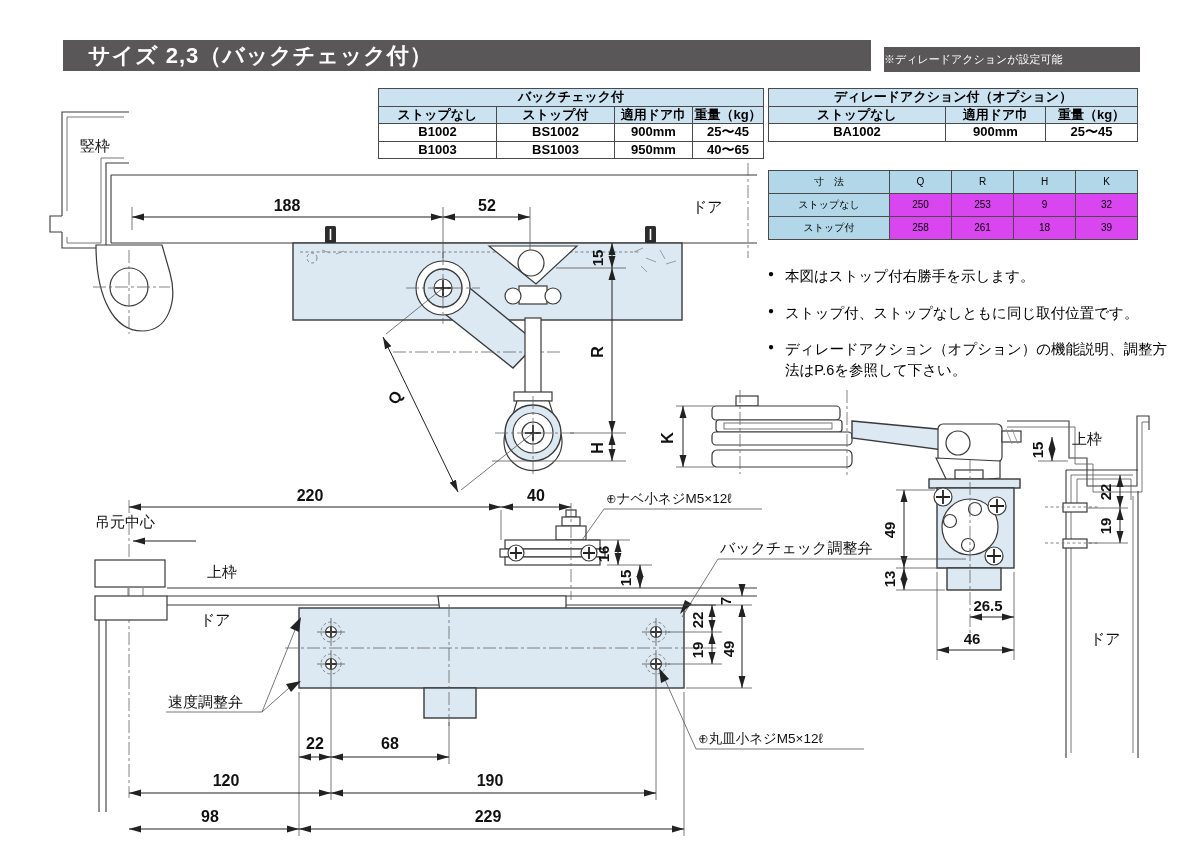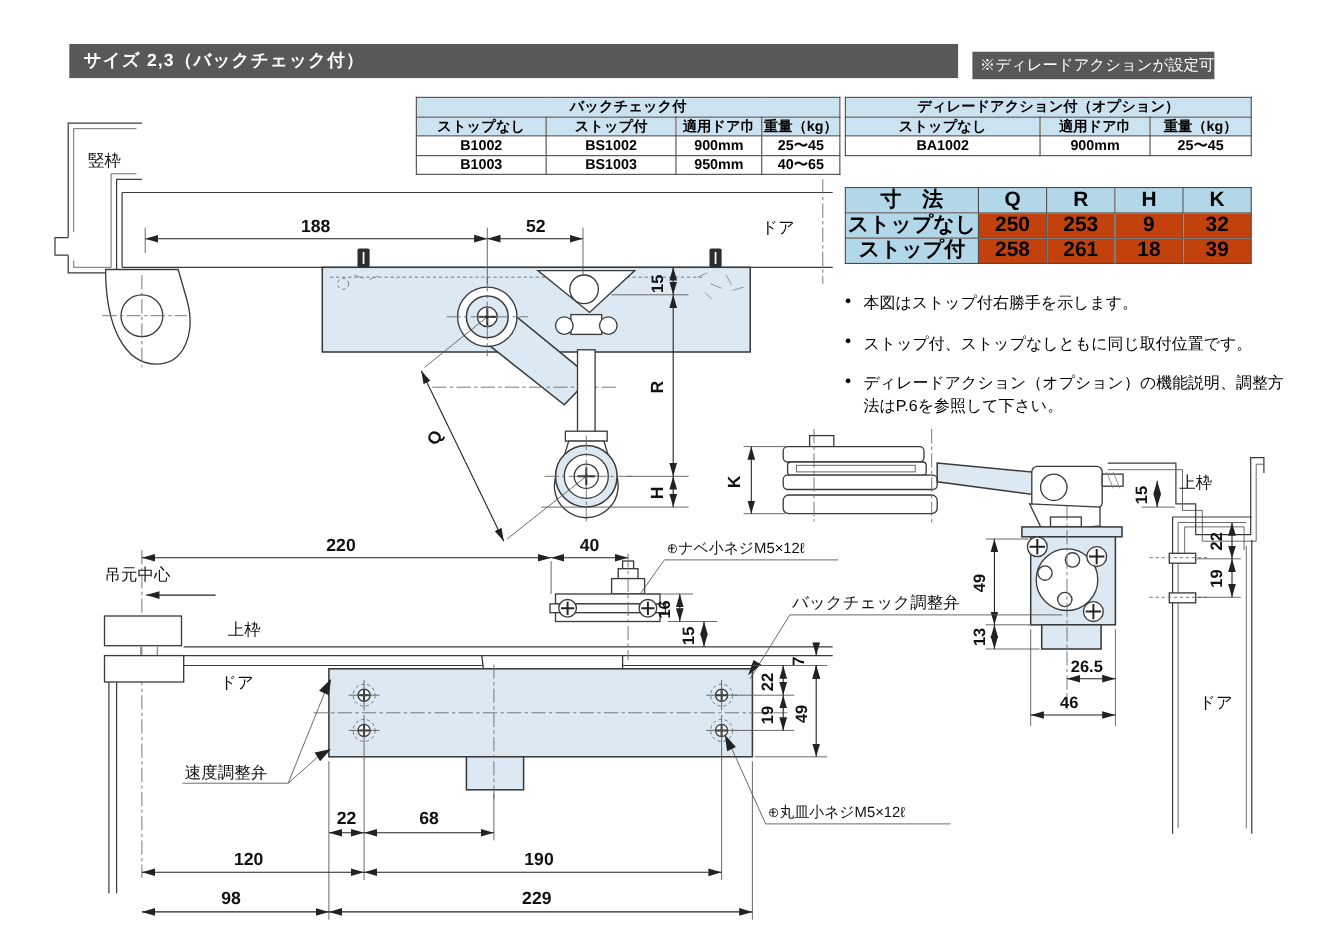--- a/index.html
+++ b/index.html
@@ -1,31 +1,31 @@
 <!DOCTYPE html>
 <html><head>
 <meta charset="utf-8">
 <style>
   html,body{margin:0;padding:0;background:#ffffff;font-family:"Liberation Sans",sans-serif;}
   #page{position:relative;width:1200px;height:848px;background:#fff;overflow:hidden;}
 
   .bar{position:absolute;left:63px;top:40px;width:808px;height:31px;background:#595757;color:#fff;
-       font-size:16px;font-weight:bold;line-height:31px;padding-left:13px;box-sizing:border-box;letter-spacing:1px;}
-  .notebar{position:absolute;left:884px;top:47px;width:220px;height:25px;background:#595757;color:#fff;
-       font-size:14px;line-height:25px;text-align:right;}
+       font-size:22px;font-weight:bold;line-height:31px;padding-left:25px;box-sizing:border-box;letter-spacing:1px;}
+  .notebar{position:absolute;left:884px;top:47px;width:256px;height:25px;background:#595757;color:#fff;
+       font-size:11px;line-height:25px;text-align:left;}
 
   table{border-collapse:collapse;table-layout:fixed;}
   td,th{border:1px solid #4a4a4a;text-align:center;padding:0;font-weight:normal;color:#000;overflow:hidden;white-space:nowrap;}
   .t12 td,.t12 th{font-size:13px;height:16.5px;line-height:16px;font-weight:bold;}
   .t12 .hd{background:#cbe3f1;}
   .t12{position:absolute;border:1.5px solid #3c3c3c;}
   .t3{position:absolute;left:768px;top:170px;width:369px;border:1.5px solid #3c3c3c;}
-  .t3 td,.t3 th{font-size:19px;height:22px;line-height:22px;font-weight:bold;}
+  .t3 td,.t3 th{font-size:10px;height:22px;line-height:22px;}
   .t3 .hd{background:#b2d7e9;}
-  .t3 .dc{background:#c2410c;margin-top:32px;}
+  .t3 .dc{background:#d946ef;margin-top:32px;}
 
   .notes{position:absolute;left:768px;top:250px;width:400px;font-size:14.5px;color:#000;line-height:1.42;}
   .notes .nt{margin-bottom:9px;padding-left:17px;position:relative;margin-top:16px;}
   .notes .nt:before{content:"●";position:absolute;left:0;top:1px;font-size:10px;}
 
   svg{position:absolute;left:0;top:0;}
   .ln{stroke:#3a3a3a;stroke-width:1.1;fill:none;}
   .thin{stroke:#555;stroke-width:0.8;fill:none;}
   .cl{stroke:#666;stroke-width:0.8;fill:none;stroke-dasharray:13 3 3 3;}
   .dm{stroke:#222;stroke-width:1;fill:none;}

